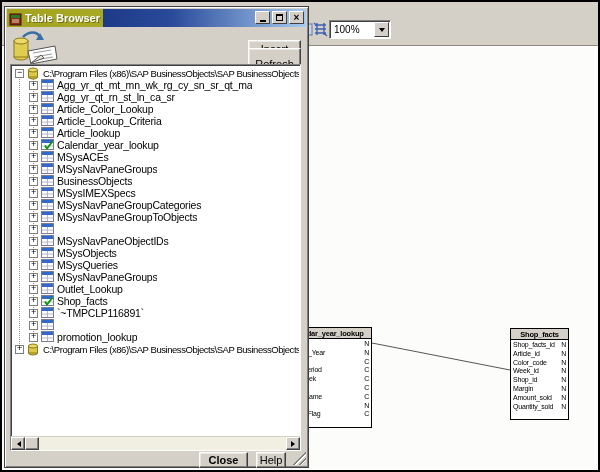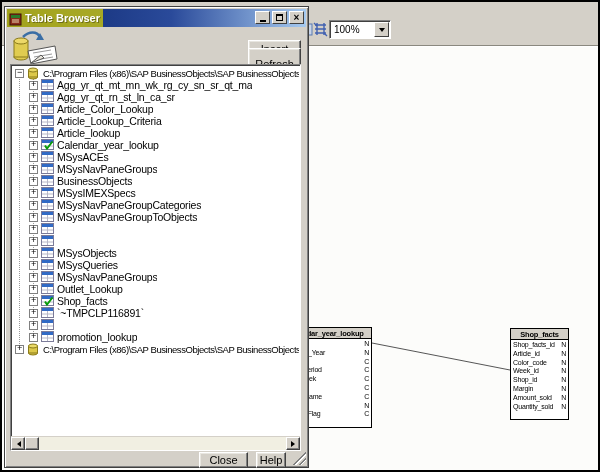--- a/index.html
+++ b/index.html
@@ -61,21 +61,21 @@
 
   #dlg-graphic { position:absolute; left:6px; top:22px; }
 
   .btn { position:absolute; background:#d4d0c8; border:1px solid;
          border-color:#fff #404040 #404040 #fff;
          box-shadow:inset -1px -1px 0 #808080, inset 1px 1px 0 #e8e6e0;
          font-size:11px; font-family:"Liberation Sans",sans-serif; color:#000;
          display:flex; align-items:center; justify-content:center; }
   #btn-insert  { left:243px; top:20px; width:53px; height:17px;margin-top:13px; }
   #btn-refresh { left:243px; top:41px; width:53px; height:31px; }
-  #btn-close   { left:194px; top:445px; width:49px; height:16px; }
+  #btn-close   { left:194px; top:445px; width:49px; height:16px;font-weight:bold; }
   #btn-help    { left:251px; top:445px; width:30px; height:16px; }
 
   
   #tree-panel { position:absolute; left:5px; top:57px; width:291px; height:387px;
                 background:#fff; border:1px solid; border-color:#808080 #fff #fff #808080;
                 box-shadow:inset 1px 1px 0 #404040; overflow:hidden; }
   #tree-list { position:absolute; left:2px; top:2px; right:1px; bottom:15px; overflow:hidden; }
   .guide { position:absolute; width:1px; border-left:1px dotted #9a9a9a; }
   #guide-root { left:6px; top:6px; height:277px; }
   #guide-kids { left:20px; top:12px; height:259px; }
@@ -388,20 +388,21 @@
                 <path d="M1 7 L12 7 M6.5 4 L6.5 10" stroke="#b8b8c8" stroke-width="1"></path>
               </svg></span>
   </div>
           <div class="tree-row lvl1">
     <span class="expander">+</span>
     <span class="ticon"><svg width="13" height="12">
                 <rect x="0.5" y="0.5" width="12" height="10" fill="#fff" stroke="#7b7b99"></rect>
                 <rect x="1" y="1" width="11" height="3" fill="#316ac5"></rect>
                 <path d="M1 7 L12 7 M6.5 4 L6.5 10" stroke="#b8b8c8" stroke-width="1"></path>
               </svg></span>
+    <span class="tlabel">MSysNavPaneObjectIDs</span>
   </div>
           <div class="tree-row lvl1">
     <span class="expander">+</span>
     <span class="ticon"><svg width="13" height="12">
                 <rect x="0.5" y="0.5" width="12" height="10" fill="#fff" stroke="#7b7b99"></rect>
                 <rect x="1" y="1" width="11" height="3" fill="#316ac5"></rect>
                 <path d="M1 7 L12 7 M6.5 4 L6.5 10" stroke="#b8b8c8" stroke-width="1"></path>
               </svg></span>
     <span class="tlabel">MSysObjects</span>
   </div>

